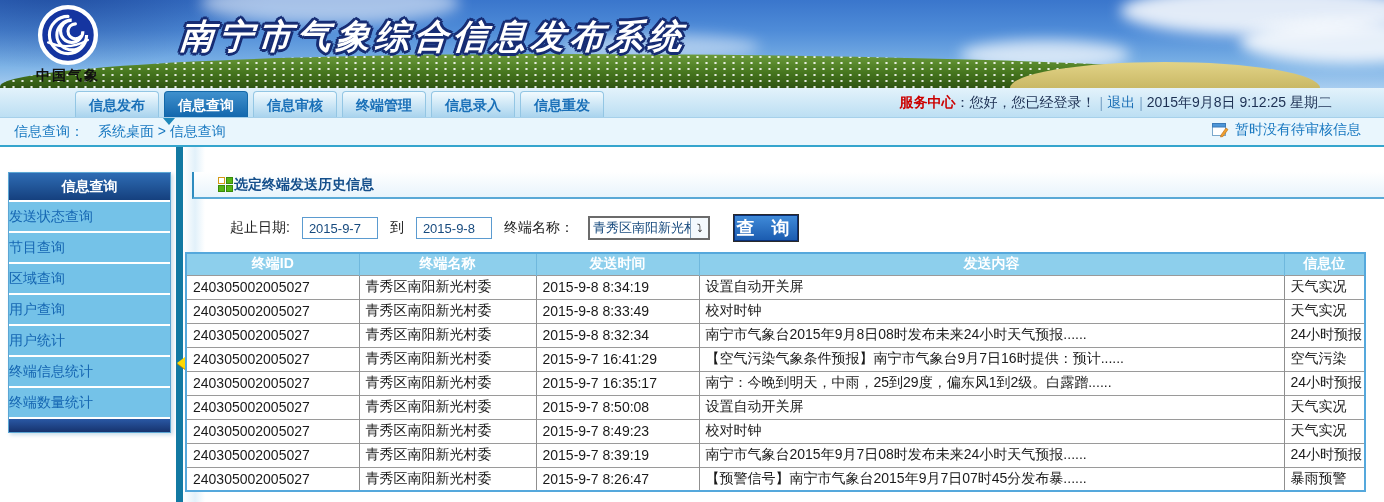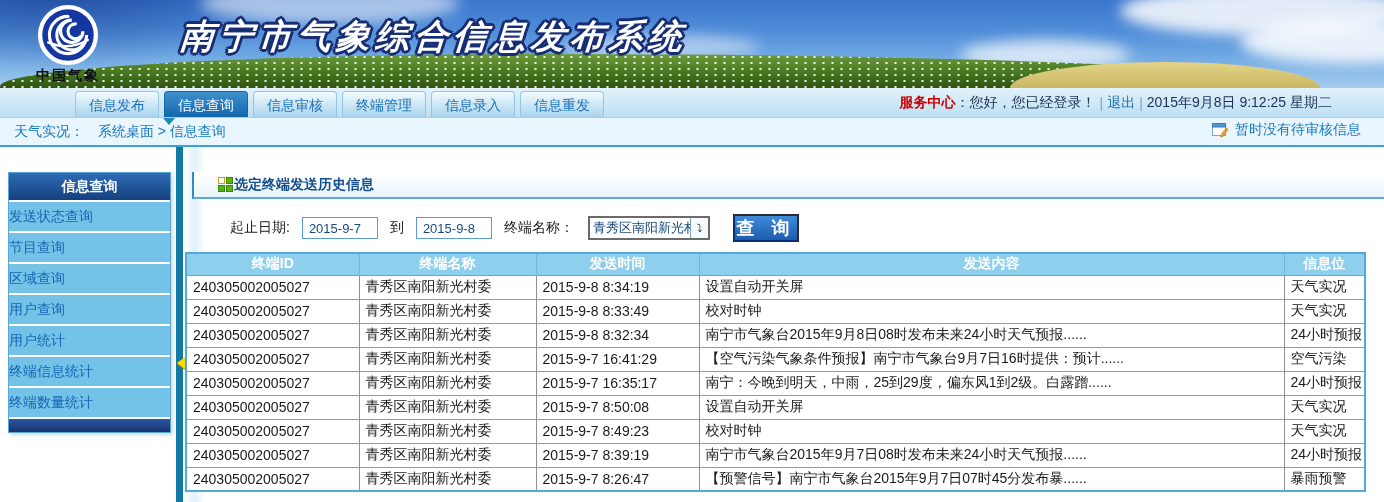--- a/index.html
+++ b/index.html
@@ -31,21 +31,21 @@
   .logo-caption { margin-top:1px; font-size:14px; font-weight:bold; color:#111; letter-spacing:2px; }
   .banner-title { position:absolute; left:180px; top:14px; font-size:34px; font-weight:bold;
     font-style:italic; letter-spacing:5px; color:#fff; transform:skewX(-4deg); white-space:nowrap;
     text-shadow:-2px -2px 0 #172d74, 2px -2px 0 #172d74, -2px 2px 0 #172d74, 2px 2px 0 #172d74,
       0 3px 0 #172d74, 3px 0 0 #172d74, -3px 0 0 #172d74, 0 -3px 0 #172d74; }
 
   
   .navbar { position:absolute; left:0; top:88px; width:1384px; height:30px;
     background:linear-gradient(180deg,#e3f2fb,#bcdff3); border-bottom:1px solid #a6d0ea; }
   .tabs { position:absolute; left:75px; bottom:0; display:flex; gap:5px; align-items:flex-end; }
-  .tab { height:26px; line-height:26px; padding:0 13px; font-size:14px; font-weight:normal;
+  .tab { height:26px; line-height:26px; padding:0 13px; font-size:14px; font-weight:bold;
     color:#1a70b8; background:linear-gradient(180deg,#f2fafe,#a9d4ee);
     border:1px solid #93c6e4; border-bottom:none; border-radius:4px 4px 0 0; cursor:pointer; white-space:nowrap; }
   .tab.active { background:linear-gradient(180deg,#3f90cd,#1367ad); color:#fff; border-color:#1368a8; }
   .service-info { position:absolute; right:52px; top:0; height:30px; display:flex; align-items:center;
     font-size:14px; color:#1c2f52; white-space:nowrap; }
   .service-info .svc-label { color:#cc0000; font-weight:bold; }
   .service-info .sep { color:#7da6c8; margin:0 4px; }
   .service-info .logout { color:#1a6eb5; text-decoration:none; cursor:pointer; }
 
   
@@ -159,21 +159,21 @@
       <span class="sep">|</span>
       <a class="logout">退出</a>
       <span class="sep">|</span>
       <span>2015年9月8日  9:12:25 星期二</span>
     </div>
   </nav>
 
   <div class="breadcrumb-bar">
     <div class="tab-pointer"></div>
     <div class="crumbs">
-      <span>天气实况：</span>
+      <span>信息查询：</span>
       <span class="crumb-path">系统桌面 &gt; 信息查询</span>
     </div>
     <div class="audit-notice">
       <svg width="17" height="16" viewBox="0 0 17 16">
         <rect x="0.5" y="1.5" width="13" height="12" fill="#ffffff" stroke="#7aa8cc"></rect>
         <rect x="0.5" y="1.5" width="13" height="3.5" fill="#4d96d8" stroke="#3a7ab8"></rect>
         <path d="M9 13 L14 6 L16 7.5 L11 14.5 L8.5 15 Z" fill="#f0a030" stroke="#b86a10" stroke-width="0.6"></path>
       </svg>
       <span>暂时没有待审核信息</span>
     </div>

